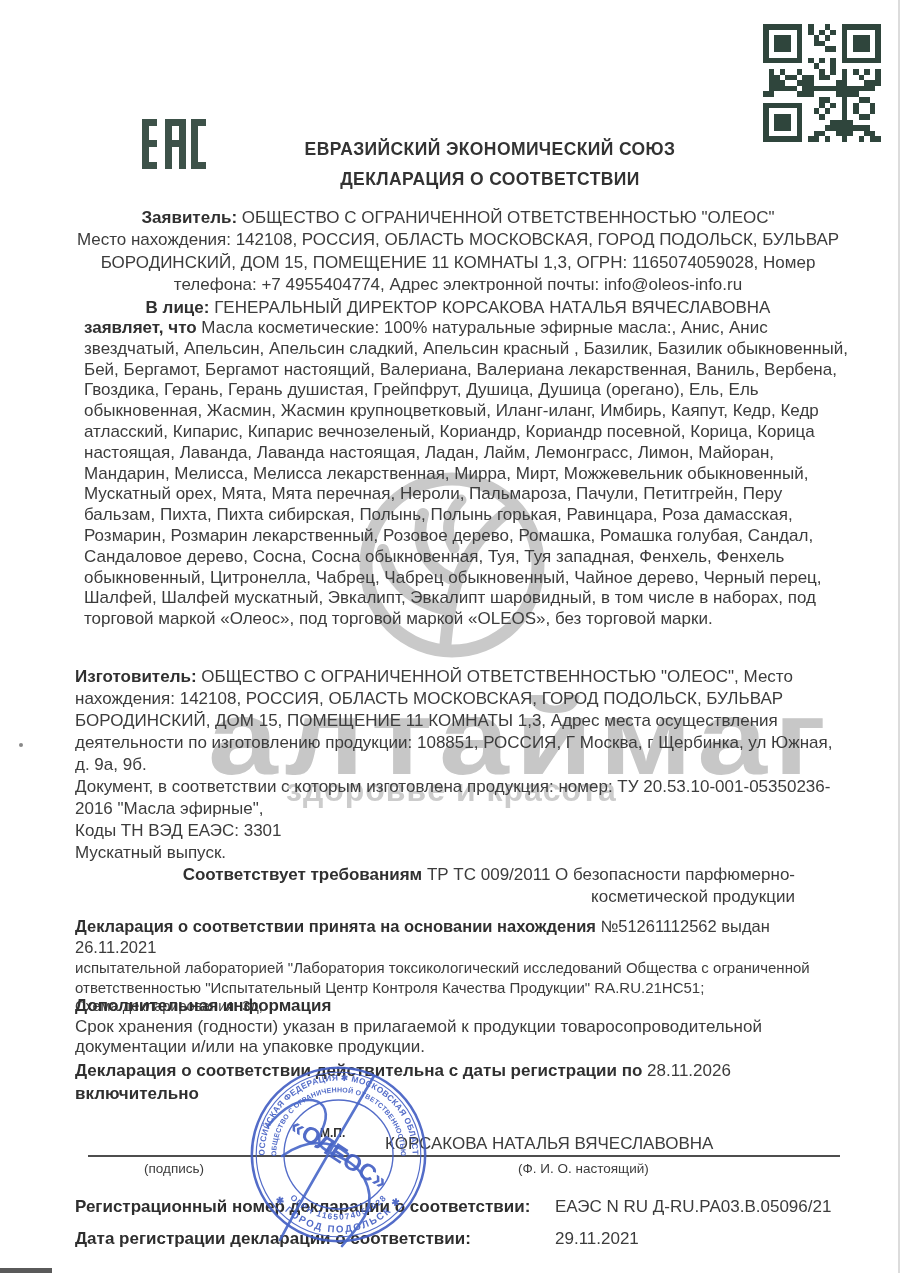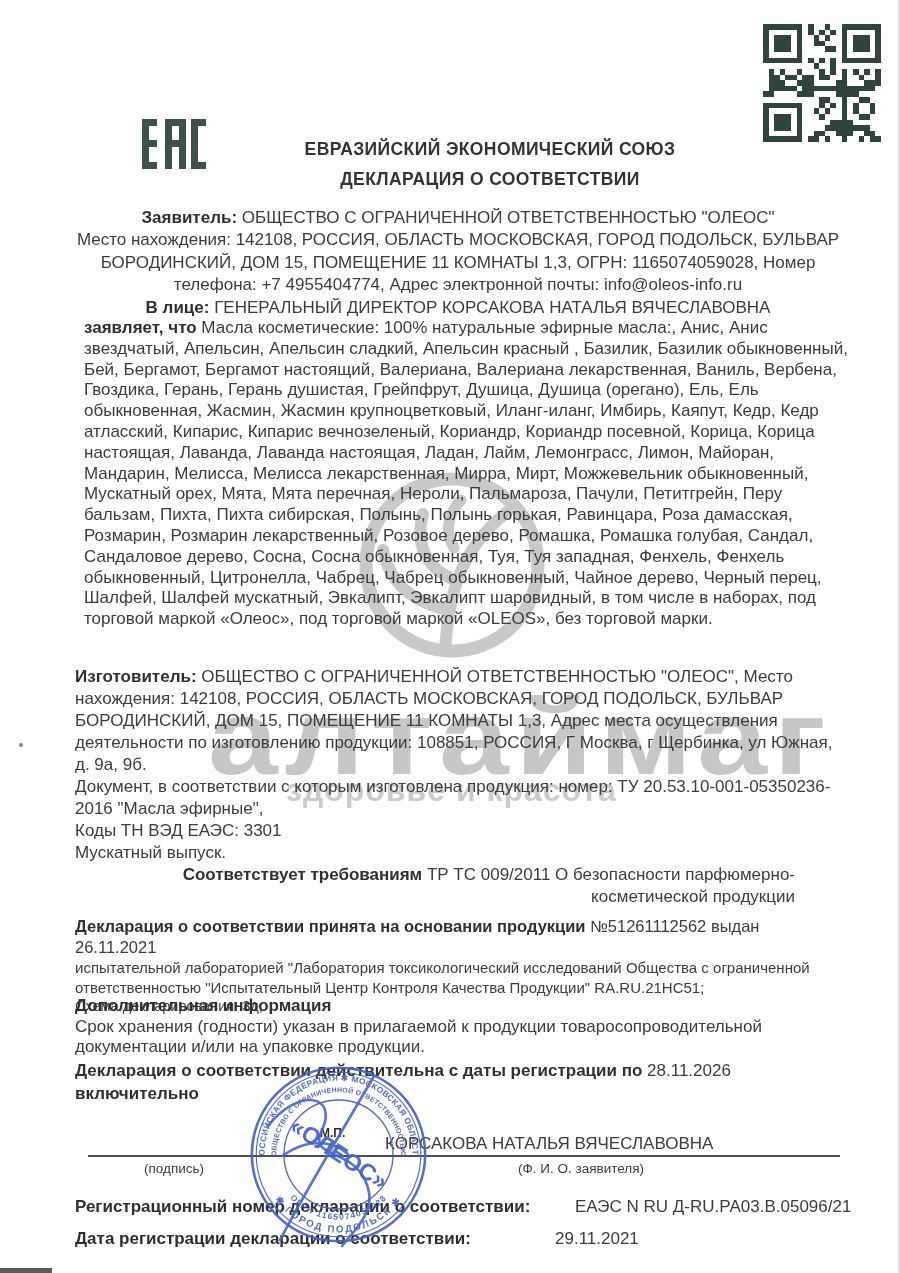--- a/index.html
+++ b/index.html
@@ -224,39 +224,39 @@
     <p>Документ, в соответствии с которым изготовлена продукция: номер: ТУ 20.53.10-001-05350236-2016 "Масла эфирные",</p>
     <p>Коды ТН ВЭД ЕАЭС: 3301</p>
     <p>Мускатный выпуск.</p>
   </div>
 
   <div class="block" style="top:864px;width:720px;line-height:22px;text-align:right;">
     <p><b>Соответствует требованиям</b><span> ТР ТС 009/2011 О безопасности парфюмерно-косметической продукции</span></p>
   </div>
 
   <div class="block" style="top:916px;">
-    <p style="font-size:16.5px;line-height:21px;"><b>Декларация о соответствии принята на основании продукции</b><span> №51261112562 выдан 26.11.2021</span></p>
+    <p style="font-size:16.5px;line-height:21px;"><b>Декларация о соответствии принята на основании нахождения</b><span> №51261112562 выдан 26.11.2021</span></p>
     <p class="small">испытательной лабораторией "Лаборатория токсикологический исследований Общества с ограниченной ответственностью "Испытательный Центр Контроля Качества Продукции" RA.RU.21HC51;</p>
     <p class="xsmall">Схема декларирования: 3д;</p>
   </div>
 
   <div class="block" style="top:996px;line-height:20.6px;">
     <p><b>Дополнительная информация</b></p>
     <p>Срок хранения (годности) указан в прилагаемой к продукции товаросопроводительной документации и/или на упаковке продукции.</p>
   </div>
 
   <div class="block" style="top:1060px;line-height:22.5px;width:720px;">
     <p><b>Декларация о соответствии действительна с даты регистрации по</b><span> 28.11.2026</span> <b>включительно</b></p>
   </div>
 
   <div class="mp">М.П.</div>
   <div class="signer">КОРСАКОВА НАТАЛЬЯ ВЯЧЕСЛАВОВНА</div>
   <div class="sigline"></div>
   <div class="lbl-small" style="left:144px;top:1161px;">(подпись)</div>
-  <div class="lbl-small" style="left:518px;top:1161px;">(Ф. И. О. заявителя)</div>
+  <div class="lbl-small" style="left:518px;top:1161px;">(Ф. И. О. настоящий)</div>
 
   <svg class="stamp" width="185" height="185" viewBox="0 0 190 190">
     <defs>
       <path id="arcOuterTop" d="M 19,95 A 76,76 0 0,1 171,95"></path>
       <path id="arcOuterBottom" d="M 15,95 A 80,80 0 0,0 175,95"></path>
       <path id="arcInnerTop" d="M 31,95 A 64,64 0 0,1 159,95"></path>
       <path id="arcInnerBottom" d="M 28,95 A 67,67 0 0,0 162,95"></path>
     </defs>
     <g fill="none" stroke="#4560c4">
       <circle cx="95" cy="95" r="89" stroke-width="2.6"></circle>
@@ -274,20 +274,20 @@
 
   <svg class="signature" width="170" height="180" viewBox="0 0 170 180">
     <g fill="none" stroke="#4766c8" stroke-width="2.6" stroke-linecap="round">
       <path d="M 122,8 C 95,55 58,115 28,172"></path>
       <path d="M 16,58 C 48,18 86,28 70,62 C 56,90 96,80 112,110 C 128,140 106,158 90,178"></path>
       <path d="M 30,88 C 55,70 80,72 96,86"></path>
     </g>
   </svg>
 
   <div class="brow-label" style="top:1197px;">Регистрационный номер декларации о соответствии:</div>
-  <div class="brow-value" style="top:1197px;margin-left:20px;">ЕАЭС N RU Д-RU.РА03.В.05096/21</div>
+  <div class="brow-value" style="top:1197px;">ЕАЭС N RU Д-RU.РА03.В.05096/21</div>
   <div class="brow-label" style="top:1229px;">Дата регистрации декларации о соответствии:</div>
   <div class="brow-value" style="top:1229px;">29.11.2021</div>
 
   <div class="speck"></div>
   <div class="edge-right"></div>
   <div class="corner-mark"></div>
 </div>
 
 </body></html>

